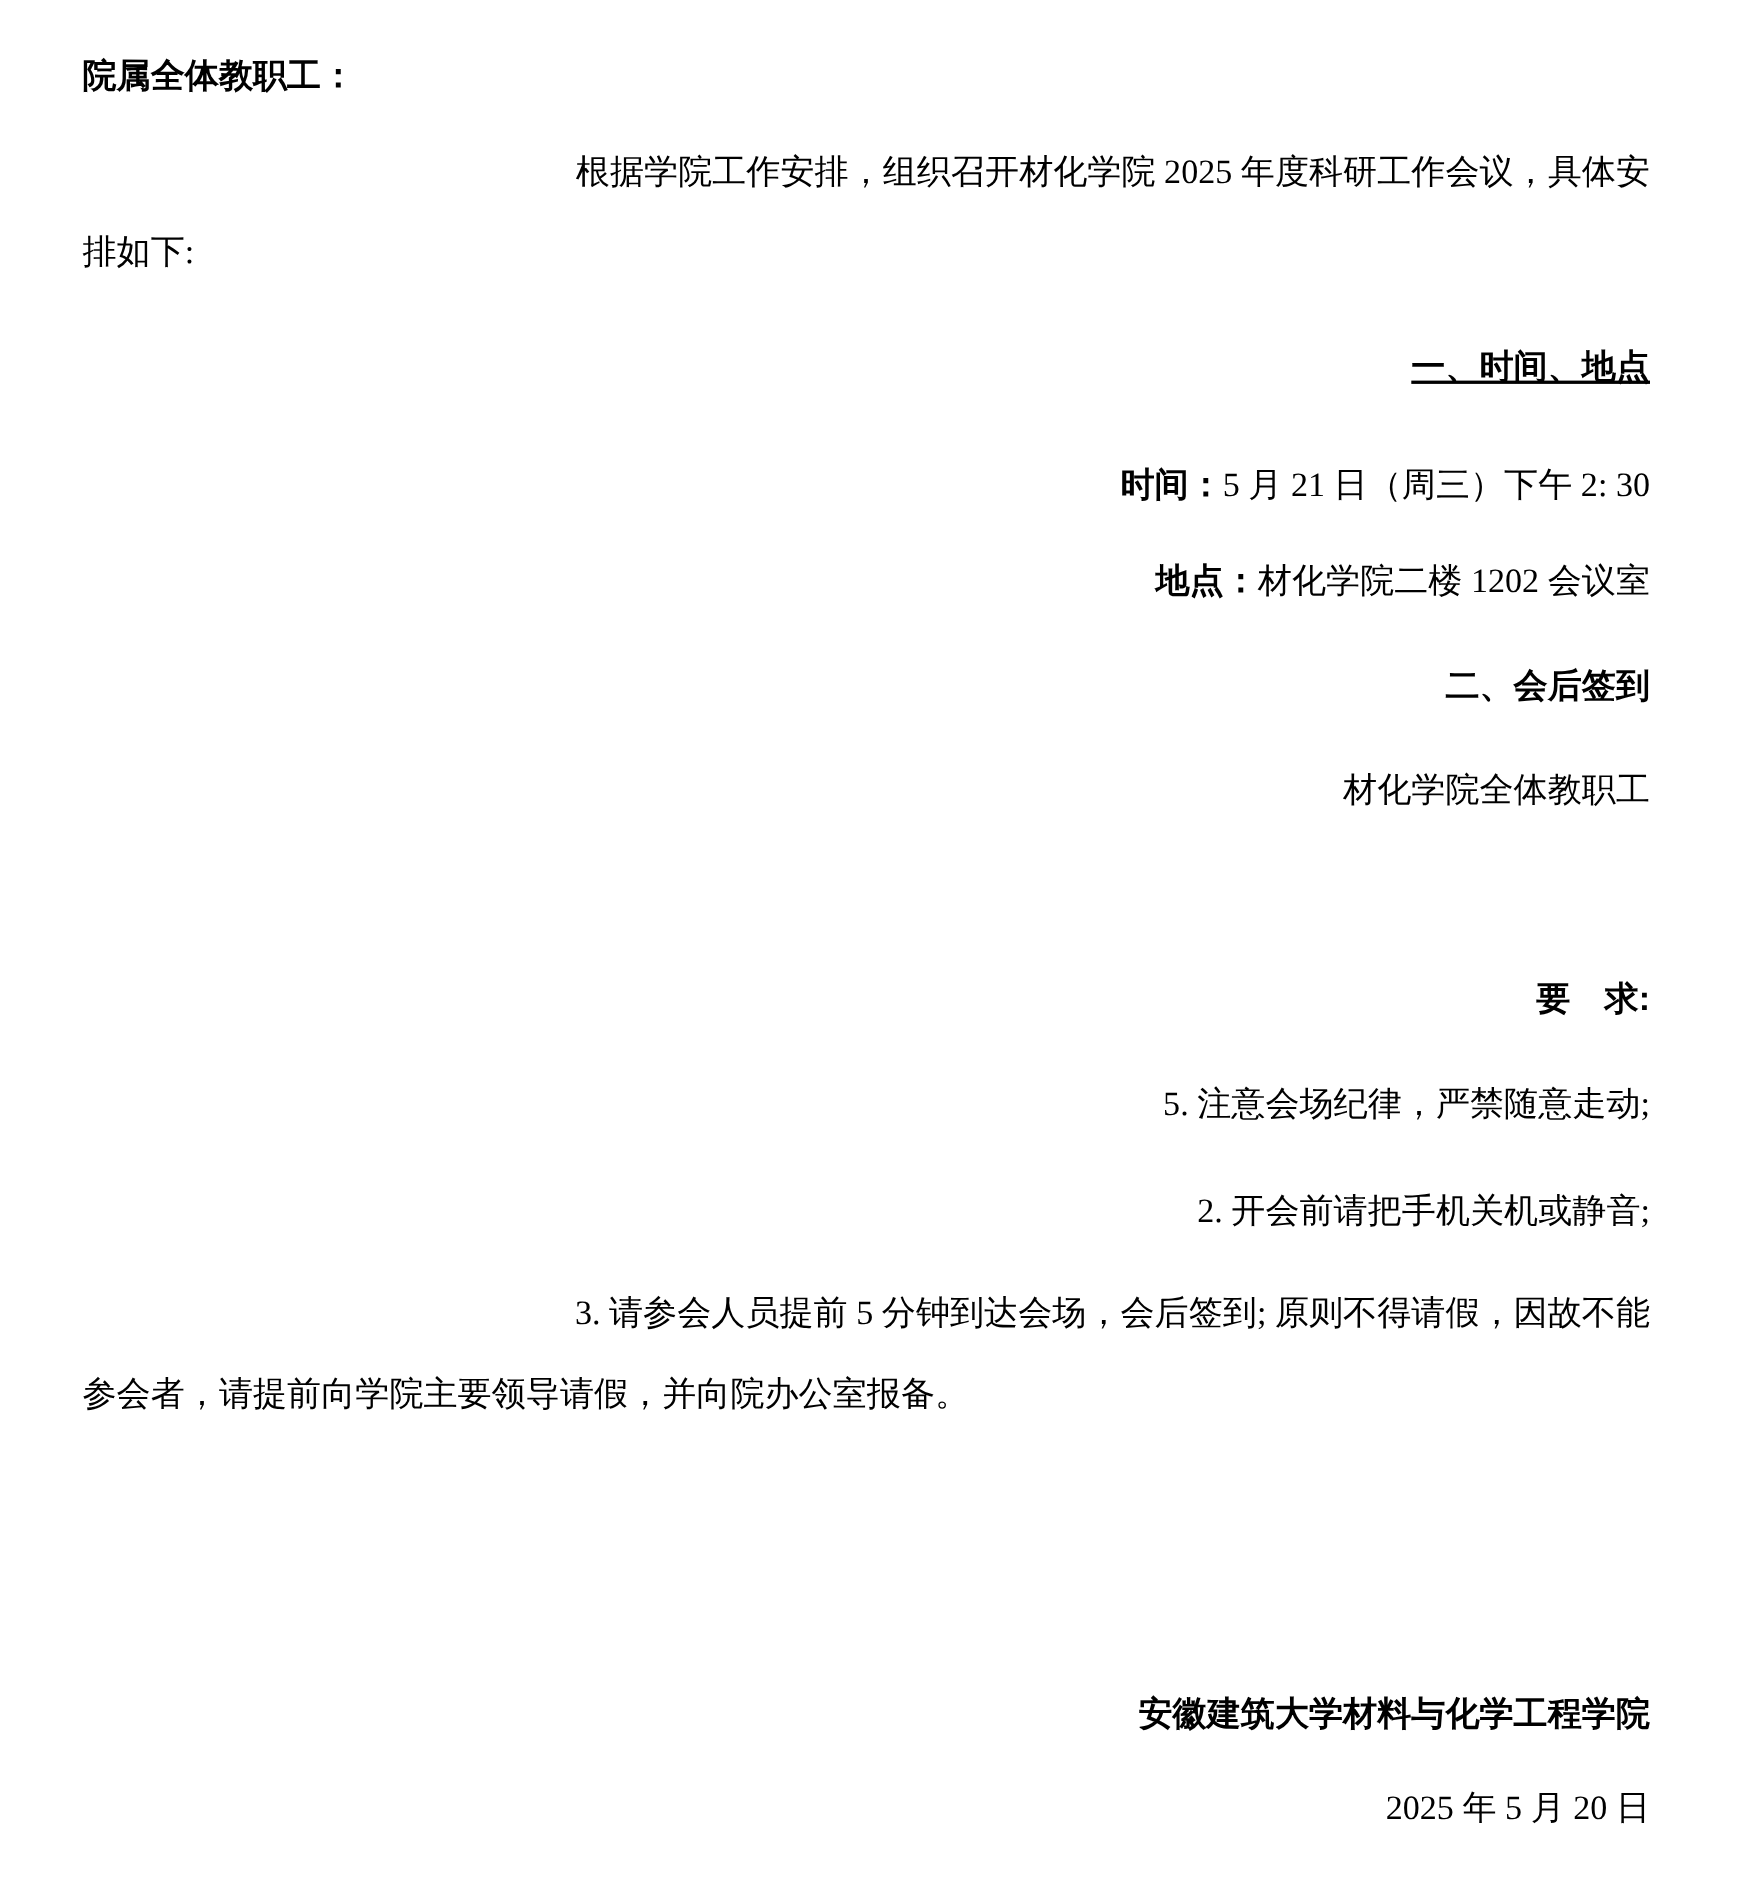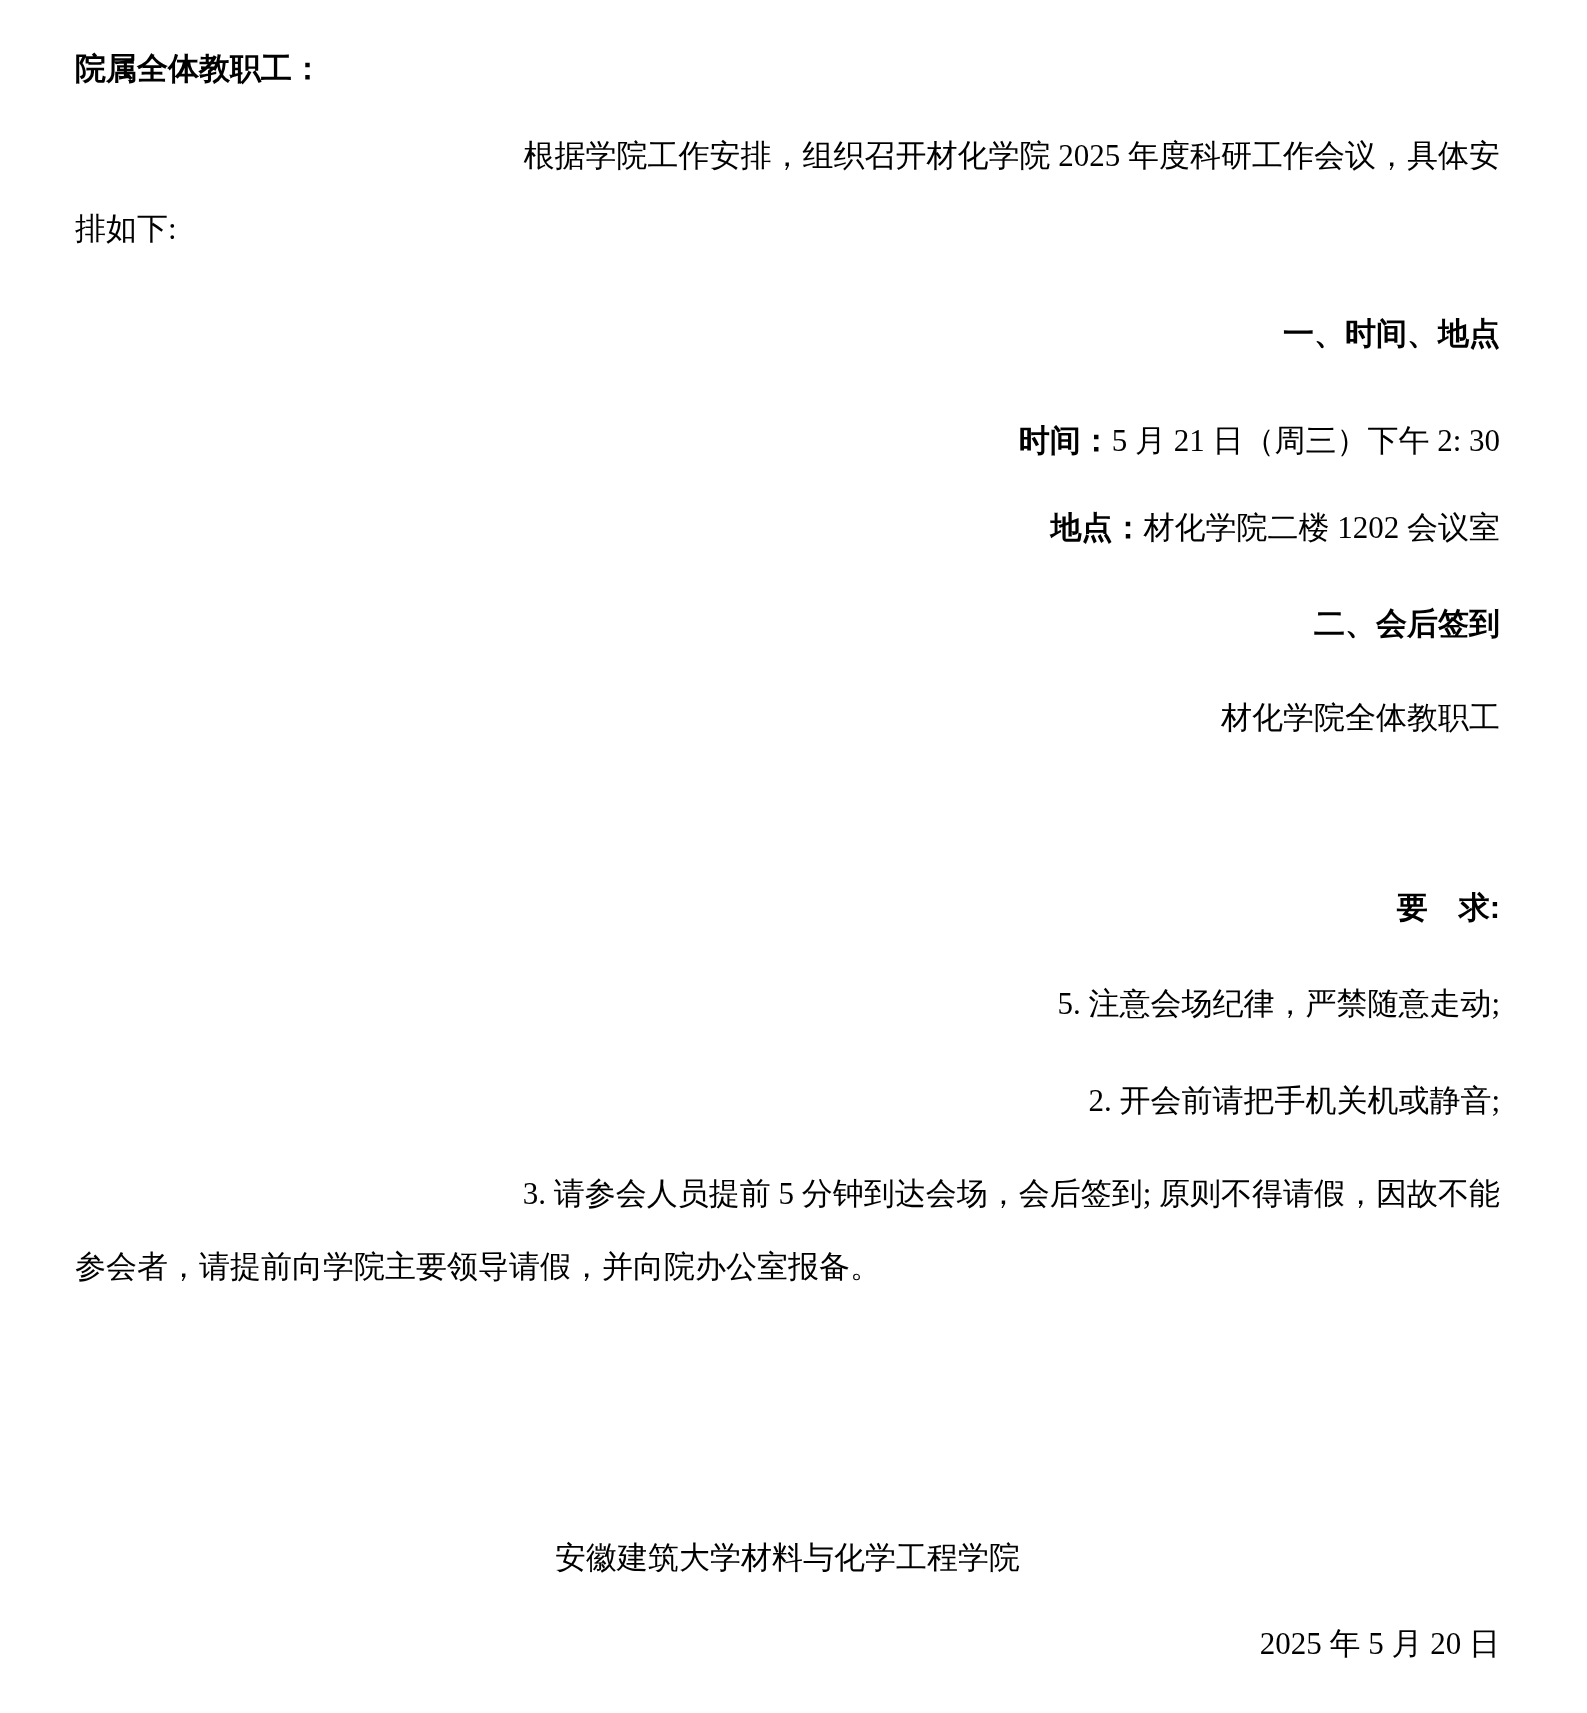--- a/index.html
+++ b/index.html
@@ -26,32 +26,32 @@
     white-space: pre-wrap;
   }
   .indent { padding-left: 75px; text-align: right; }
   .bold { font-weight: 700; }
   .heading {
     font-family: "Liberation Sans", "DejaVu Sans", sans-serif;
     font-weight: 700;
   }
   .label { font-weight: 700; }
   .mt-intro  { margin-top: 14px !important; }
-  .mt-h1     { margin-top: 32px !important; }
+  .mt-h1     { margin-top: 32px !important; text-decoration: underline; }
   .mt-time   { margin-top: 34px !important; font-family: Liberation Serif, serif; }
   .mt-place  { margin-top: 14px !important; }
   .mt-h2     { margin-top: 23px !important; }
   .mt-members{ margin-top: 21px !important; }
   .mt-req    { margin-top: 117px !important; }
   .mt-item1  { margin-top: 23px !important; }
   .mt-item2  { margin-top: 24px !important; }
   .mt-item3  { margin-top: 20px !important; }
   .mt-sig1   { margin-top: 218px !important; }
   .mt-sig2   { margin-top: 13px !important; }
-  .sig-org  { text-align: center; padding-right: 136px; }
+  .sig-org  { text-align: right; padding-right: 136px; font-weight: bold; }
   .sig-date { text-align: right; padding-right: 147px; }
 </style>
 </head>
 <body>
 
 <div class="page">
 
   <p class="bold">院属全体教职工：</p>
 
   <p class="indent mt-intro">根据学院工作安排，组织召开材化学院 2025 年度科研工作会议，具体安</p>

